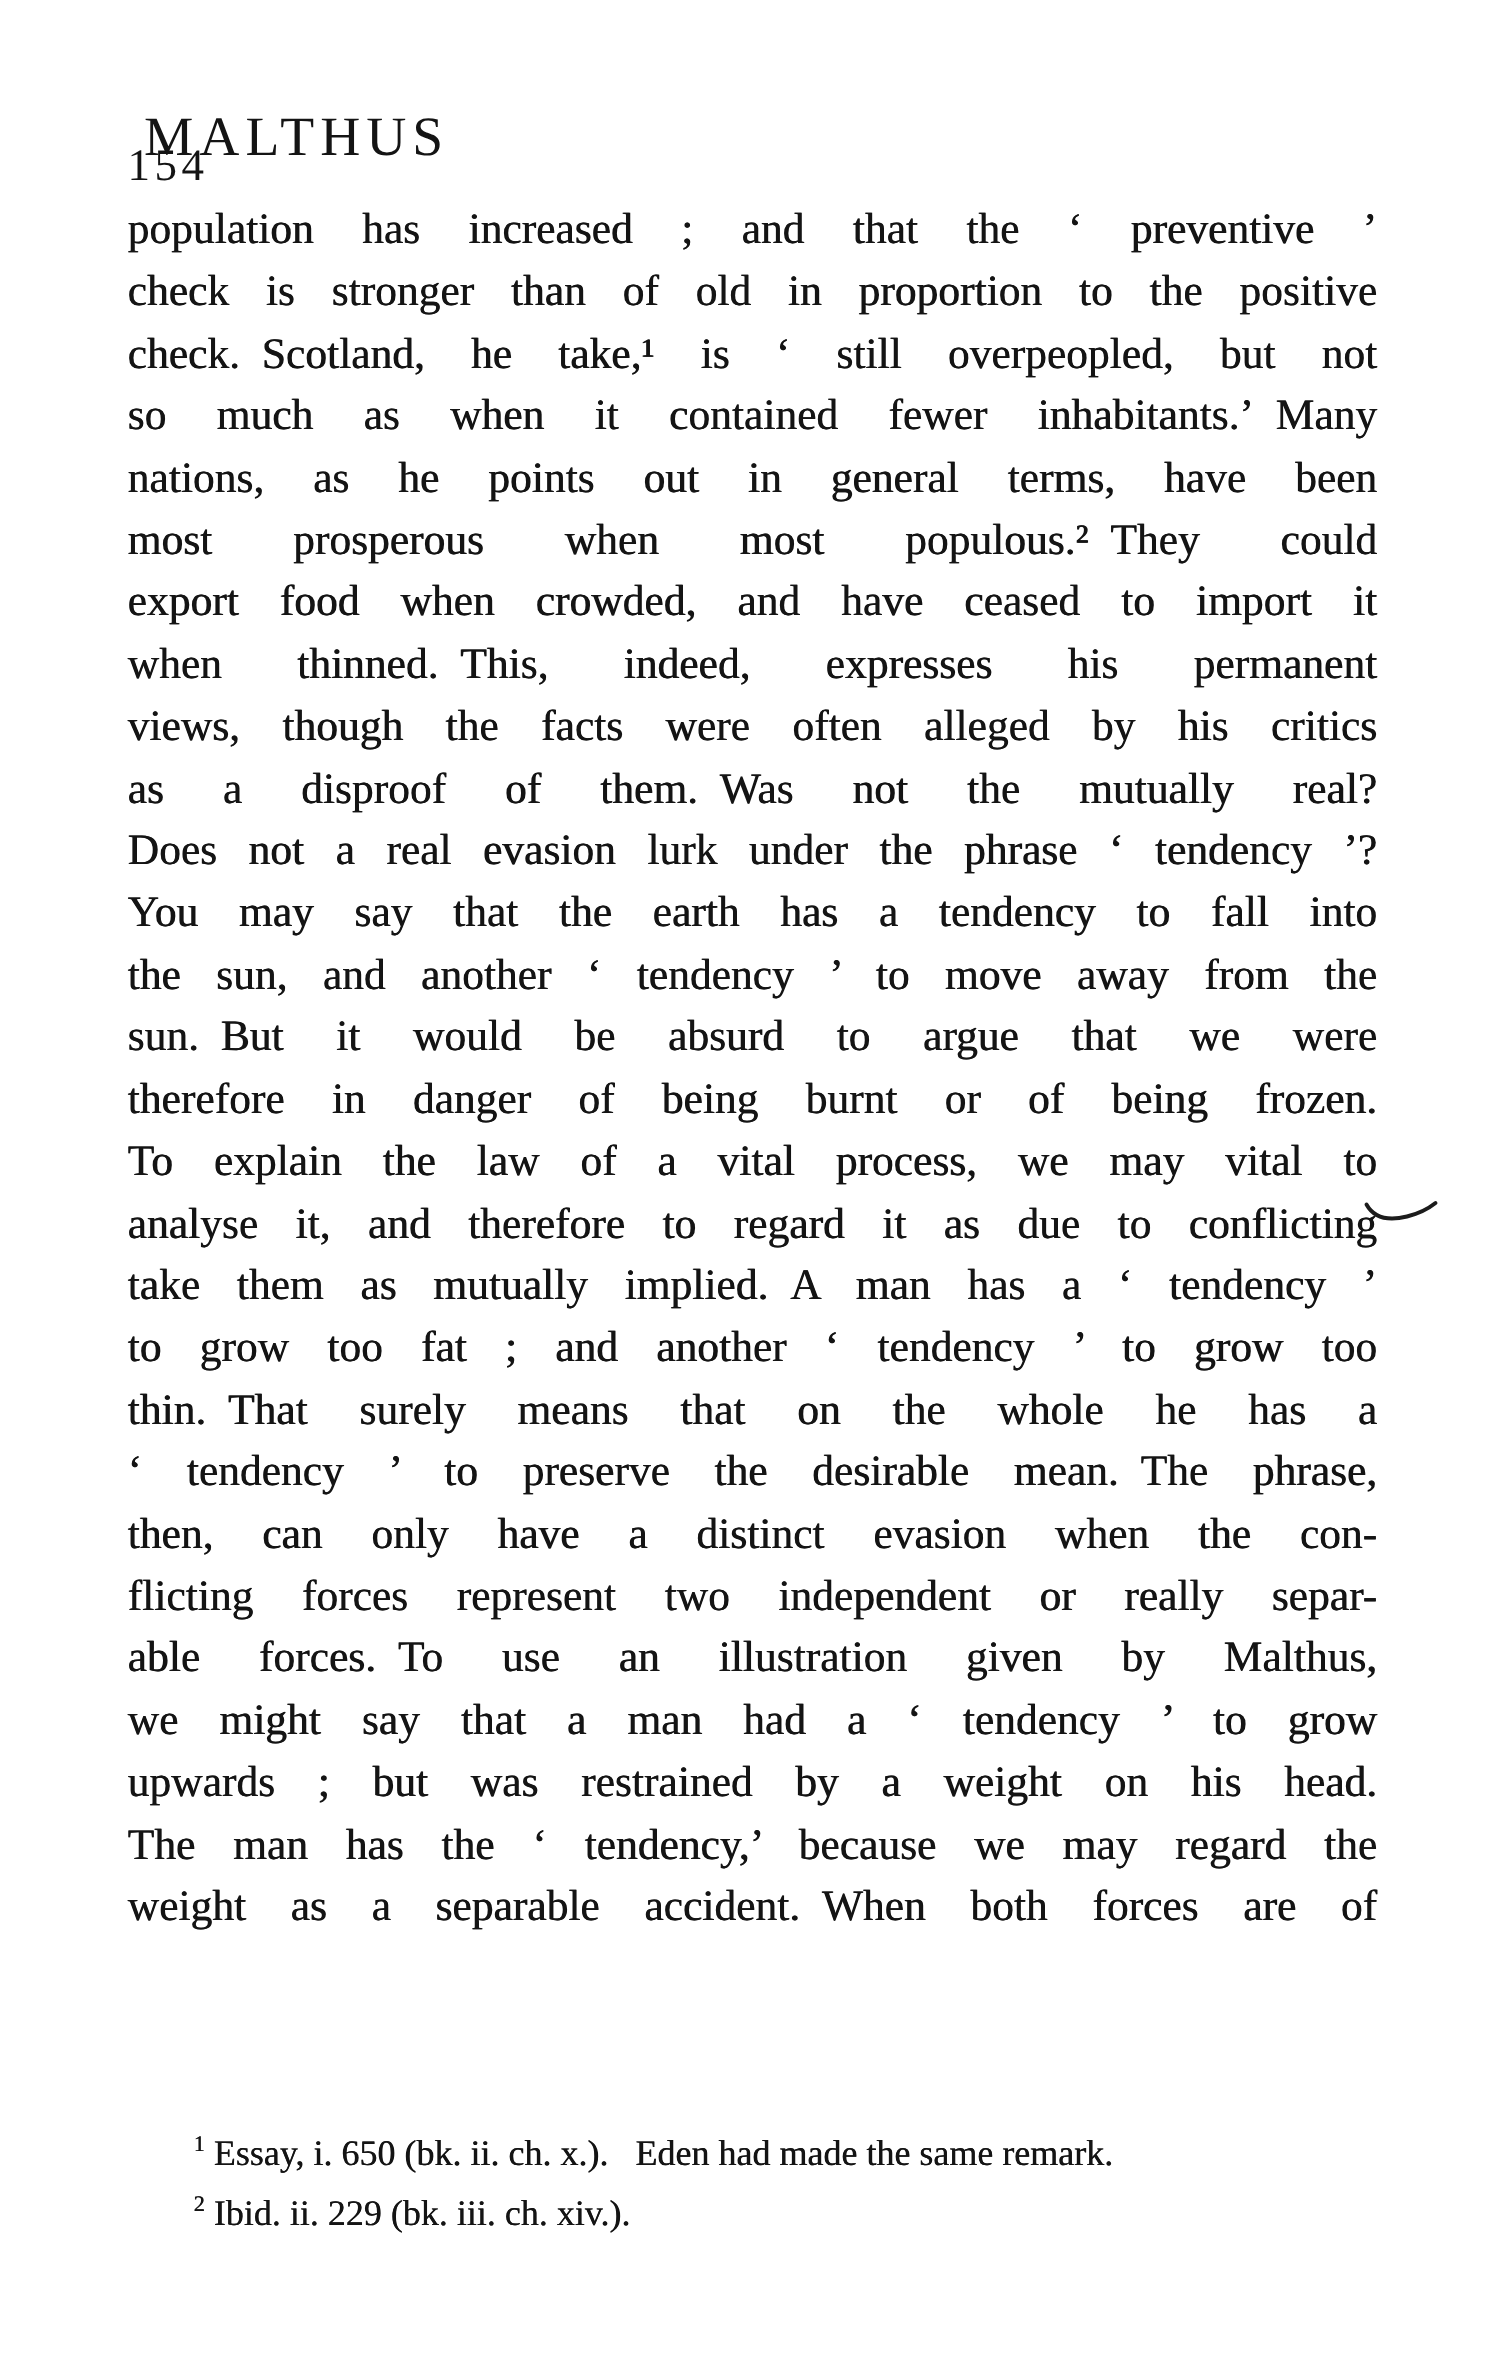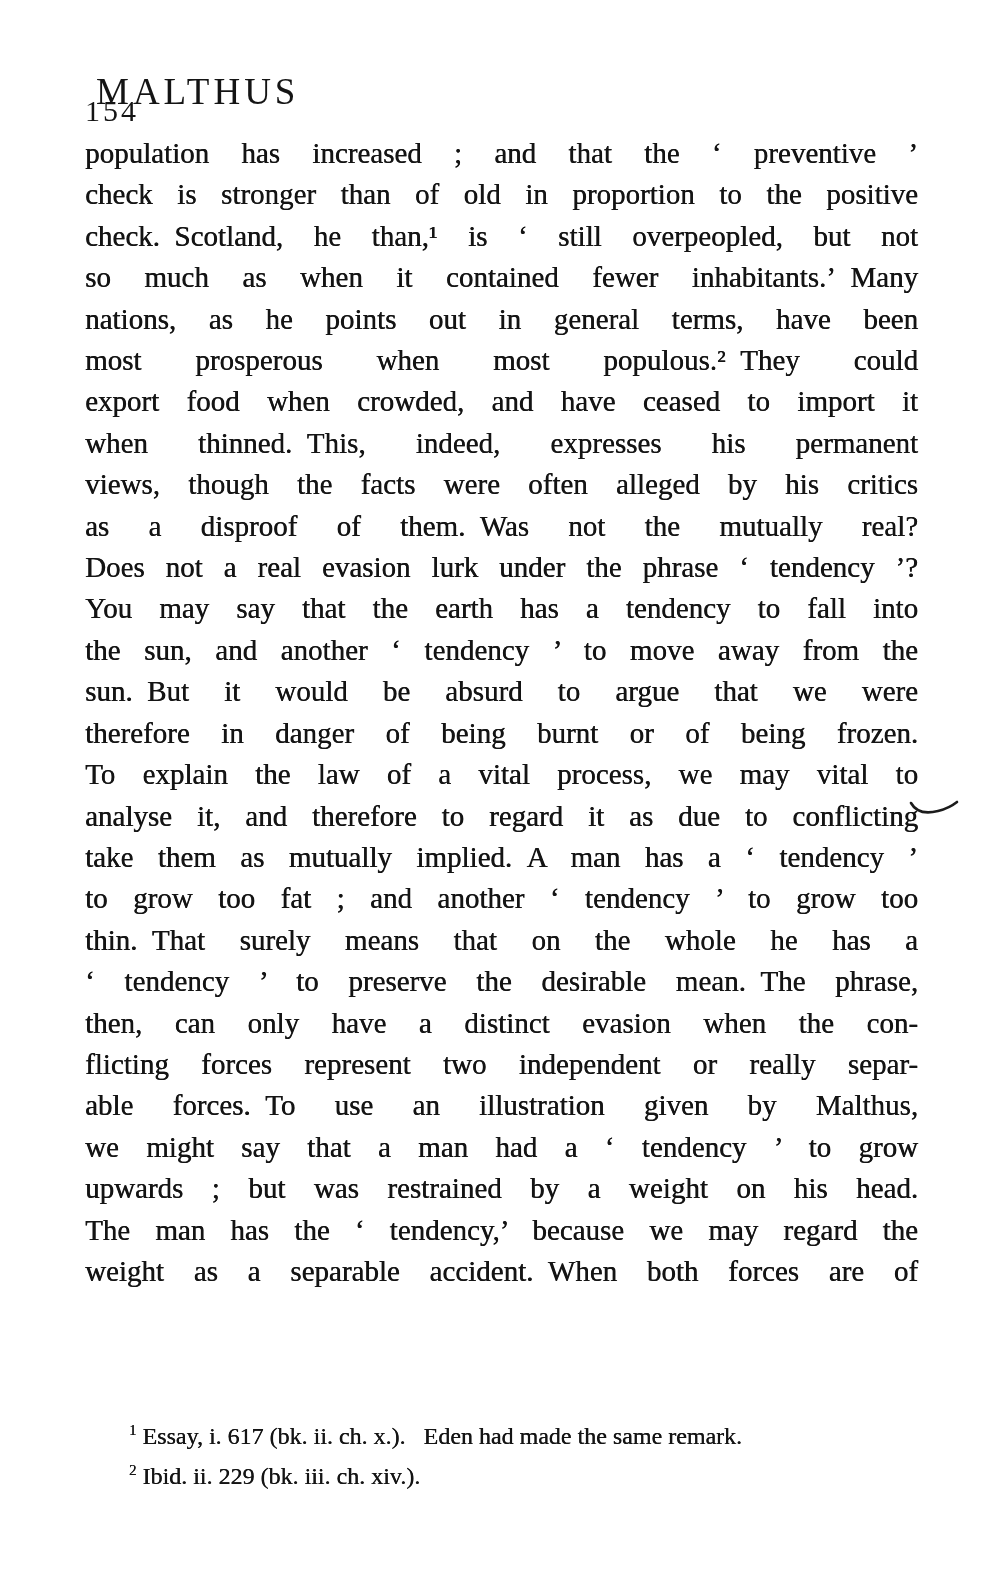--- a/index.html
+++ b/index.html
@@ -87,21 +87,21 @@
 <div class="page">
 
   <div class="header">
     <span class="page-number">154</span>
     <span class="running-title">MALTHUS</span>
   </div>
 
   <div class="body-text">
       <div class="body-line">population has increased ; and that the ‘ preventive ’</div>
       <div class="body-line">check is stronger than of old in proportion to the positive</div>
-      <div class="body-line">check. Scotland, he than,¹ is ‘ still overpeopled, but not</div>
+      <div class="body-line">check. Scotland, he take,¹ is ‘ still overpeopled, but not</div>
       <div class="body-line">so much as when it contained fewer inhabitants.’ Many</div>
       <div class="body-line">nations, as he points out in general terms, have been</div>
       <div class="body-line">most prosperous when most populous.² They could</div>
       <div class="body-line">export food when crowded, and have ceased to import it</div>
       <div class="body-line">when thinned. This, indeed, expresses his permanent</div>
       <div class="body-line">views, though the facts were often alleged by his critics</div>
       <div class="body-line">as a disproof of them. Was not the mutually real?</div>
       <div class="body-line">Does not a real evasion lurk under the phrase ‘ tendency ’?</div>
       <div class="body-line">You may say that the earth has a tendency to fall into</div>
       <div class="body-line">the sun, and another ‘ tendency ’ to move away from the</div>
@@ -121,20 +121,20 @@
       <div class="body-line">The man has the ‘ tendency,’ because we may regard the</div>
       <div class="body-line">weight as a separable accident. When both forces are of</div>
     </div>
 
   <svg class="margin-mark" viewBox="0 0 52 22" xmlns="http://www.w3.org/2000/svg">
     <path d="M 3 7 C 8 16, 18 18, 30 15 C 38 13, 44 10, 49 6" fill="none" stroke="#1c1c1c" stroke-width="2.6" stroke-linecap="round"></path>
   </svg>
 
   <div class="footnotes">
     <div class="footnote">
-      <sup>1</sup><span class="work">Essay</span><span>, i. 617 (bk. ii. ch. x.).  Eden had made the same remark.</span>
+      <sup>1</sup><span class="work">Essay</span><span>, i. 650 (bk. ii. ch. x.).  Eden had made the same remark.</span>
     </div>
     <div class="footnote">
       <sup>2</sup><span class="work">Ibid.</span><span> ii. 229 (bk. iii. ch. xiv.).</span>
     </div>
   </div>
 
 </div>
 
 </body></html>

